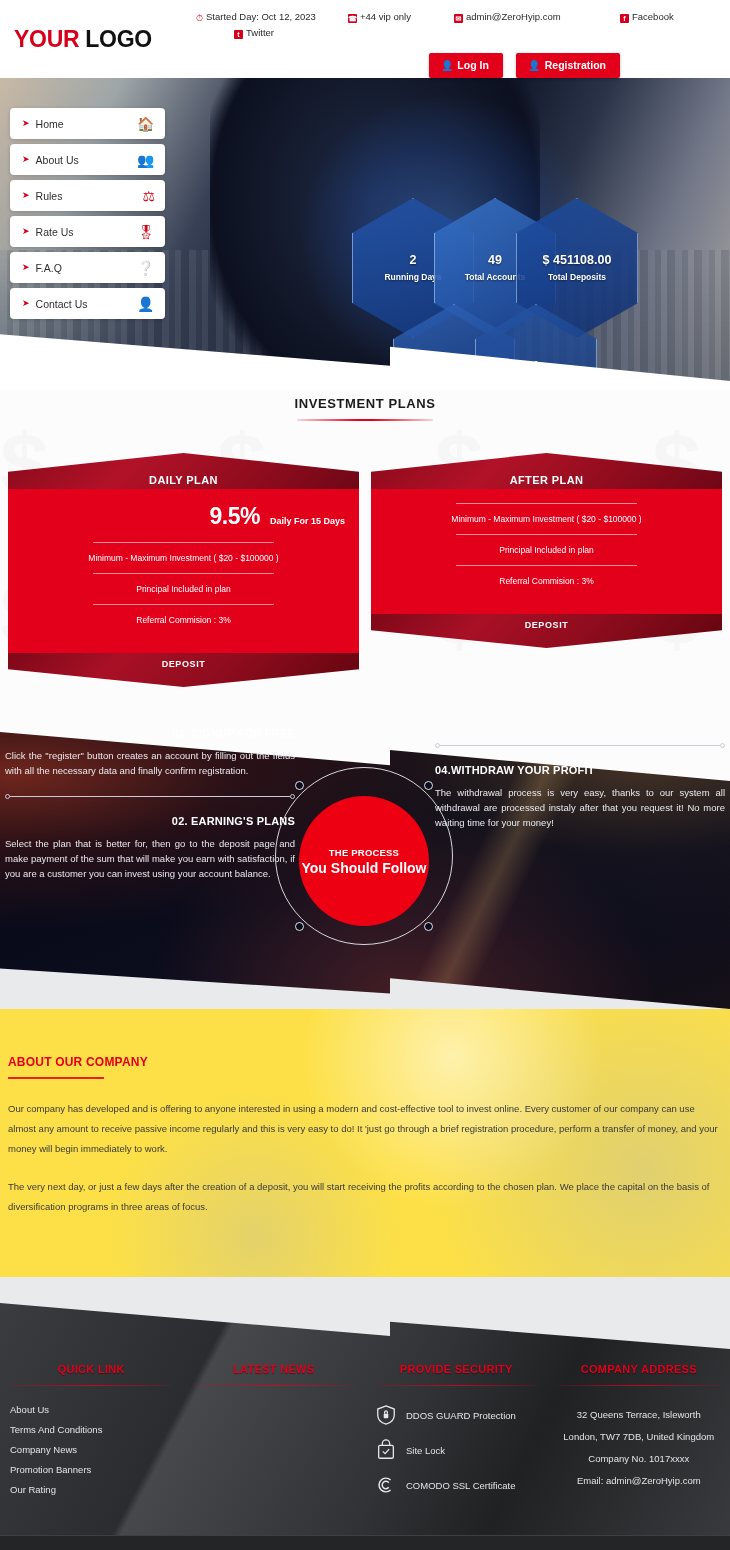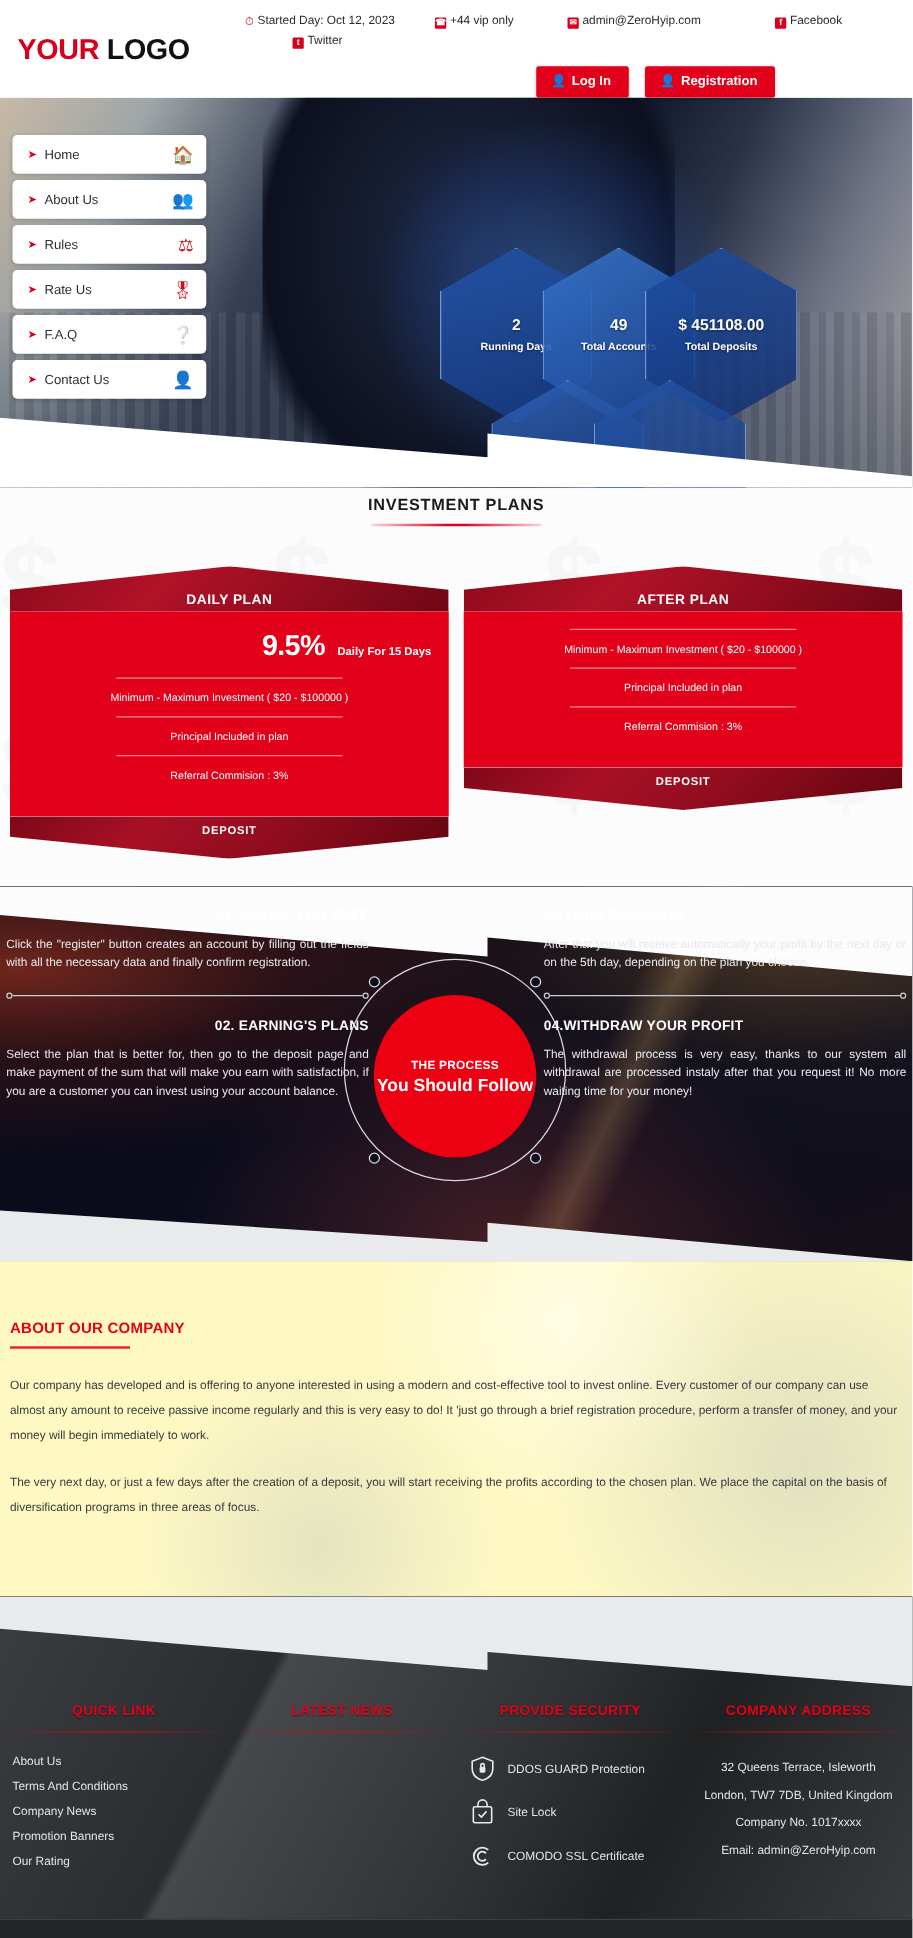--- a/index.html
+++ b/index.html
@@ -354,21 +354,21 @@
     border: 1.4px solid #dfe2ea;
   }
   .cnode.n1 { left: 20px;  top: 14px; }
   .cnode.n2 { right: 20px; top: 14px; }
   .cnode.n3 { left: 20px;  bottom: 14px; }
   .cnode.n4 { right: 20px; bottom: 14px; }
 
   
   .about {
     position: relative;
-    background: #fef9c3;
+    background: #fde047;
     padding: 46px 8px 60px;
     overflow: hidden;
   }
   .about-bg {
     position: absolute; inset: 0;
     background:
       radial-gradient(circle at 62% 18%, rgba(255,255,255,.55) 0%, rgba(255,255,255,0) 30%),
       radial-gradient(circle at 88% 60%, rgba(170,178,188,.35) 0%, rgba(232,234,236,0) 32%),
       radial-gradient(circle at 35% 85%, rgba(170,178,188,.30) 0%, rgba(232,234,236,0) 28%);
   }
@@ -645,24 +645,20 @@
       <div class="cnode n2"></div>
       <div class="cnode n3"></div>
       <div class="cnode n4"></div>
       <div class="circ-core">
         <div class="t1">THE PROCESS</div>
         <div class="t2">You Should Follow</div>
       </div>
     </div>
 
     <div class="proc-col right">
-      <div>
-        <div class="proc-h">03.YOUR EARNINGS</div>
-        <div class="proc-p">After that you will receive automatically your profit by the next day or on the 5th day, depending on the plan you choose.</div>
-      </div>
       <div class="proc-sep">
         <span class="dot"></span>
         <span class="bar"></span>
         <span class="dot"></span>
       </div>
       <div class="proc-block2">
         <div class="proc-h">04.WITHDRAW YOUR PROFIT</div>
         <div class="proc-p">The withdrawal process is very easy, thanks to our system all withdrawal are processed instaly after that you request it! No more waiting time for your money!</div>
       </div>
     </div>

